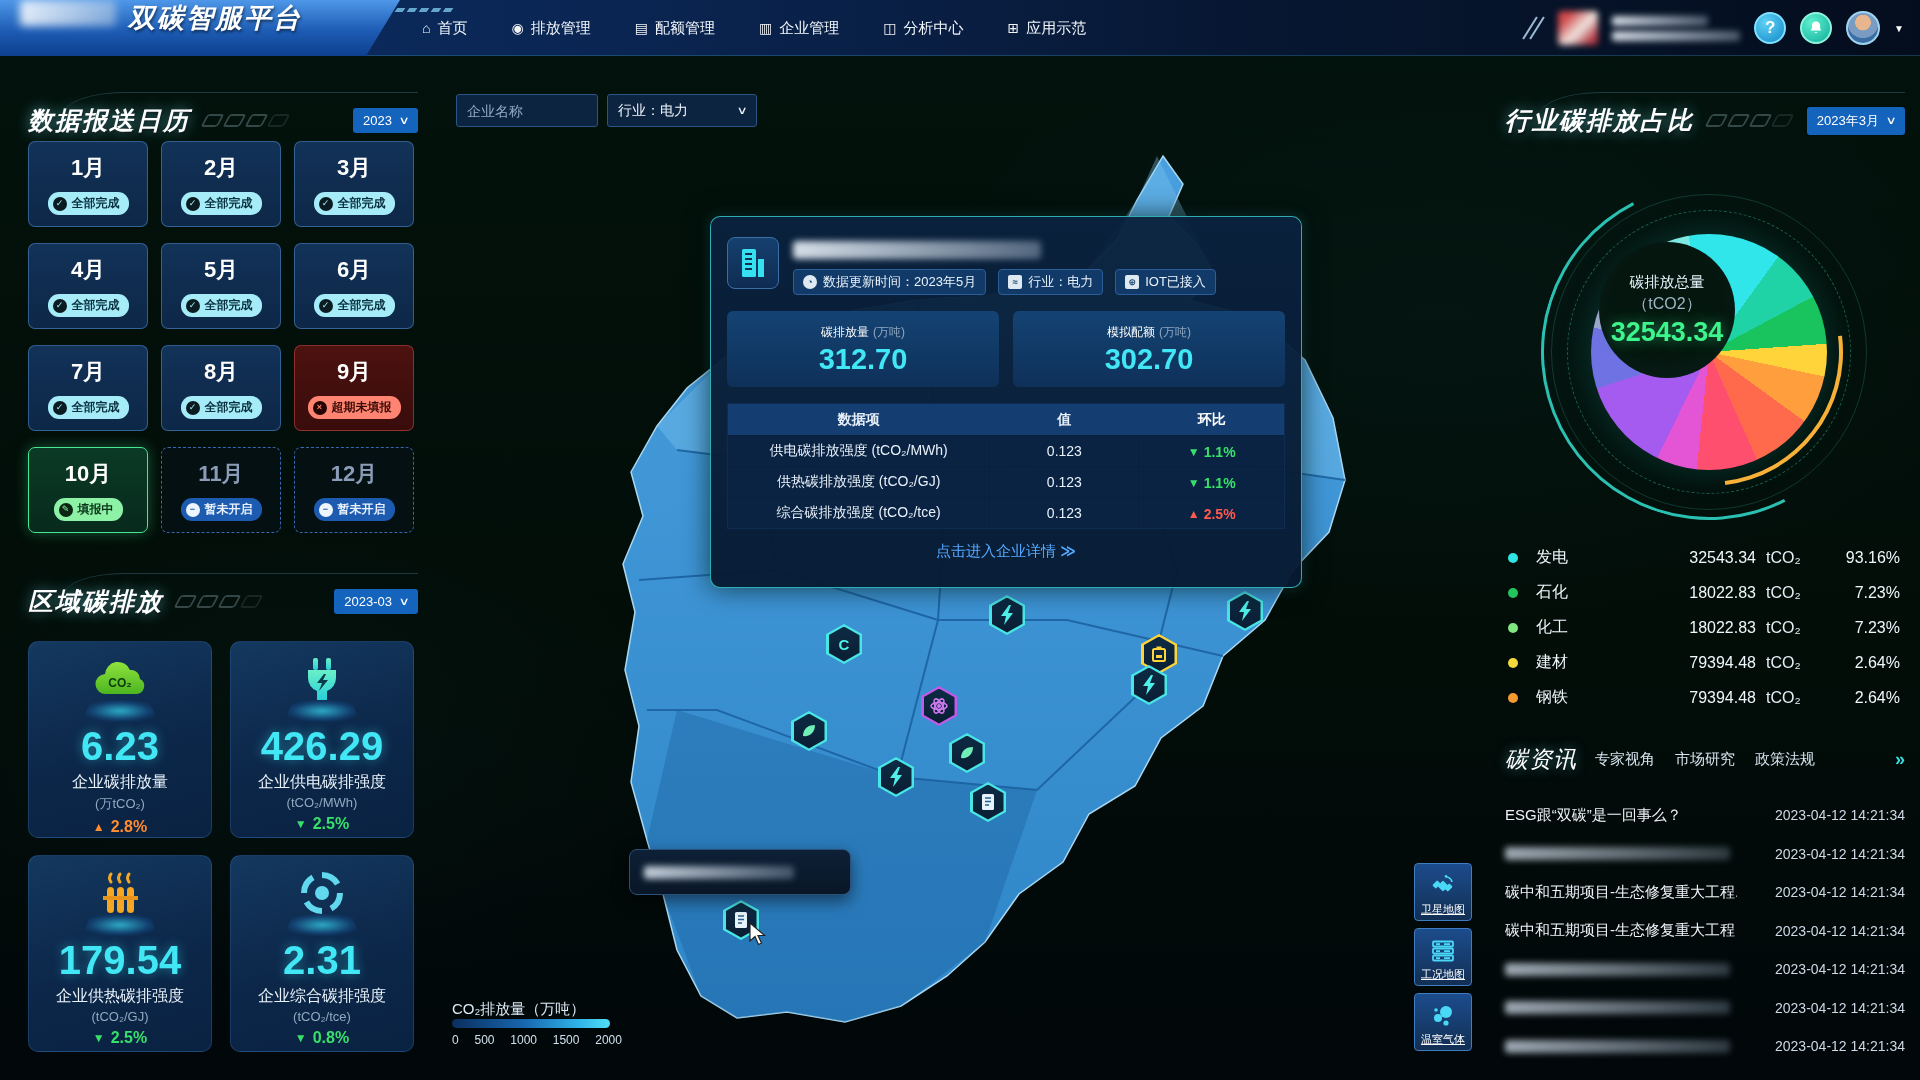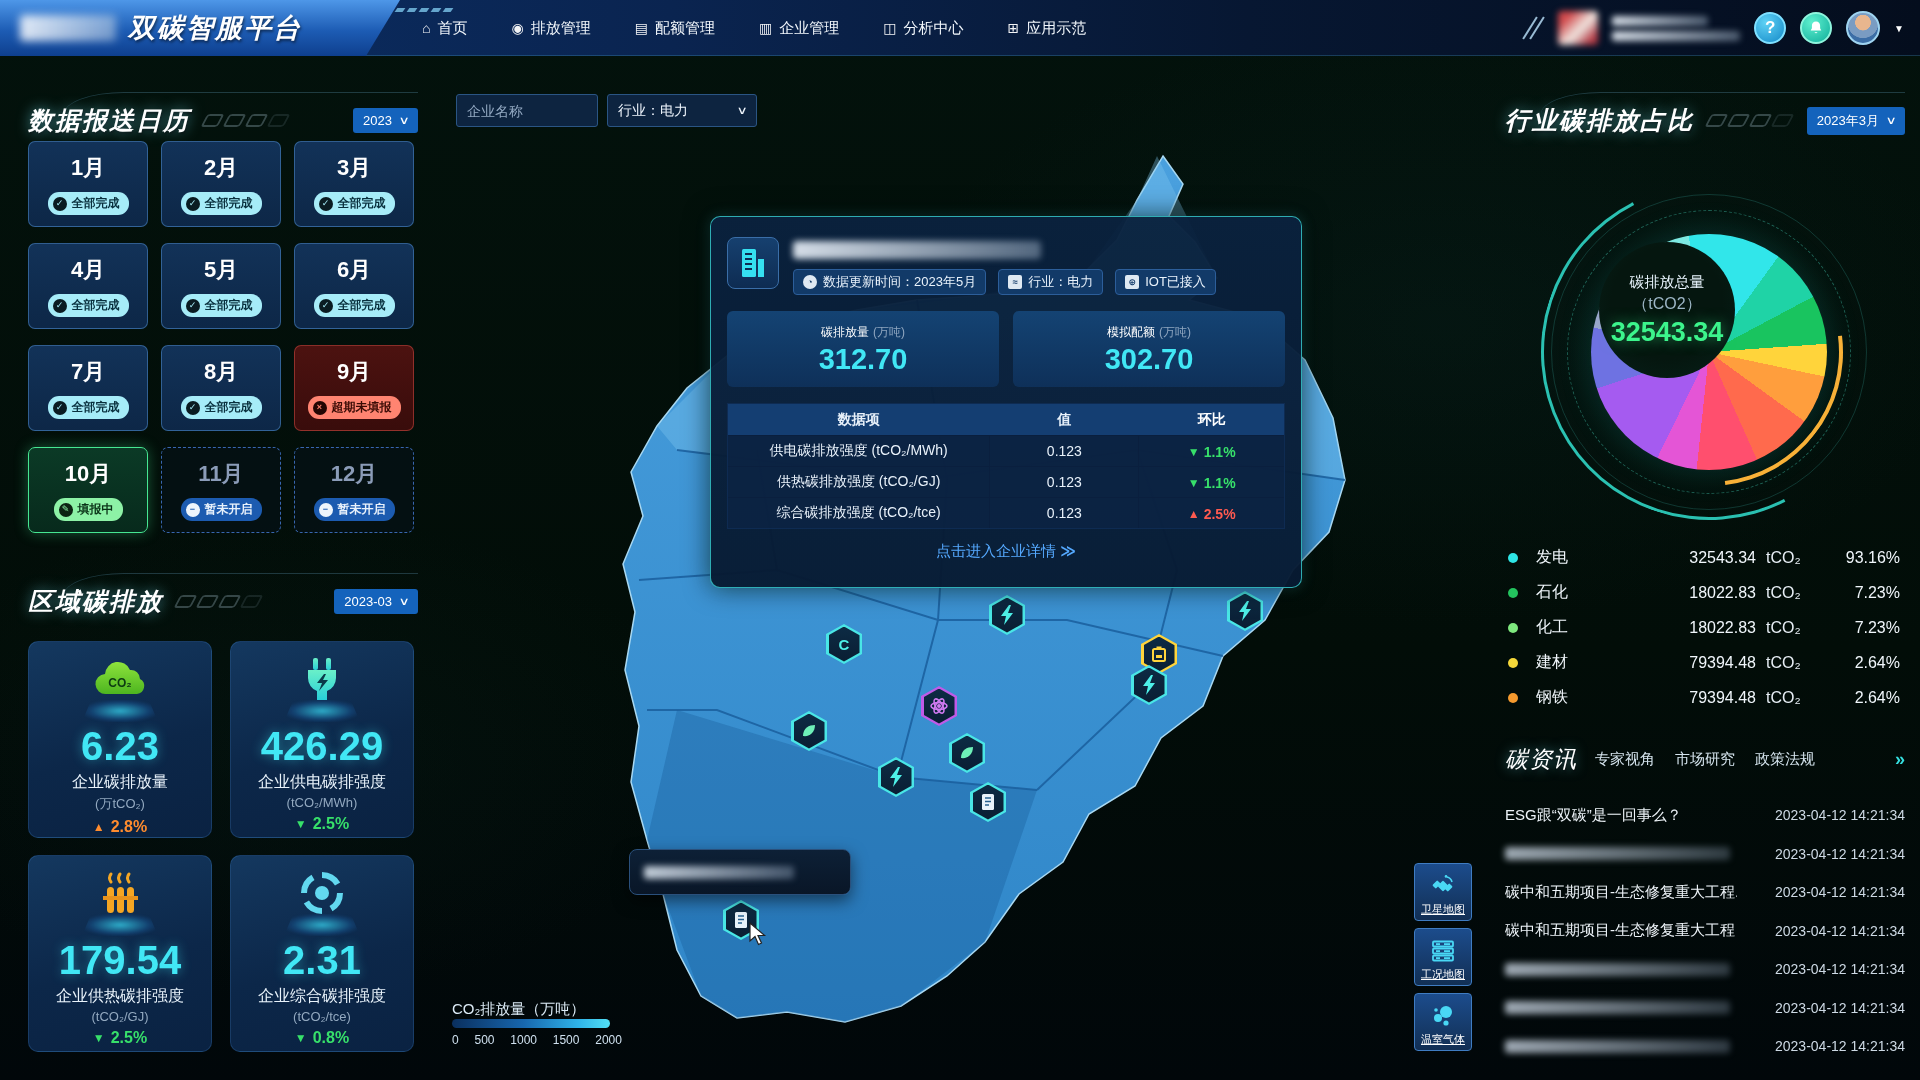--- a/index.html
+++ b/index.html
@@ -12,21 +12,21 @@
       linear-gradient(180deg,#03120c 0%, #020d08 60%, #01070a 100%);
     color:#eaf4fb; }
 
   
   .topbar { position:absolute; left:0; top:0; width:1920px; height:56px;
     background:linear-gradient(90deg,#0b2f66 0%, #0a2450 35%, #071732 65%, #040d1d 100%);
     border-bottom:1px solid rgba(80,180,220,.25); z-index:40; }
   .logo-plate { position:absolute; left:0; top:0; width:400px; height:56px;
     background:linear-gradient(180deg,#4e97e8 0%, #1d5cb4 55%, #0e3f8e 100%);
     clip-path:polygon(0 0,100% 0,calc(100% - 34px) 100%,0 100%);
-    display:flex; align-items:center; gap:12px; padding:0 20px; }
+    display:flex; align-items:flex-start; gap:12px; padding:0 20px; }
   .logo-blur { width:96px; height:26px; border-radius:4px;
     background:linear-gradient(90deg,rgba(255,255,255,.85),rgba(200,215,230,.5)); filter:blur(4px); }
   .app-title { font-size:27px; font-weight:900; font-style:italic; color:#fff; letter-spacing:2px;
     text-shadow:1px 2px 3px rgba(0,0,0,.55); white-space:nowrap; }
   .plate-dashes { position:absolute; left:396px; top:8px; display:flex; gap:4px; }
   .plate-dashes i { width:8px; height:4px; background:rgba(140,220,255,.7); transform:skewX(-35deg); }
   .nav { position:absolute; left:408px; top:0; height:56px; display:flex; align-items:center; gap:44px; padding-left:14px; }
   .nav-item { display:flex; align-items:center; gap:7px; color:#f2f7fc; font-size:15px; cursor:pointer; white-space:nowrap; }
   .nav-item .nico { font-size:14px; color:#fff; opacity:.95; }
   .tb-right { position:absolute; right:16px; top:0; height:56px; display:flex; align-items:center; gap:14px; }

